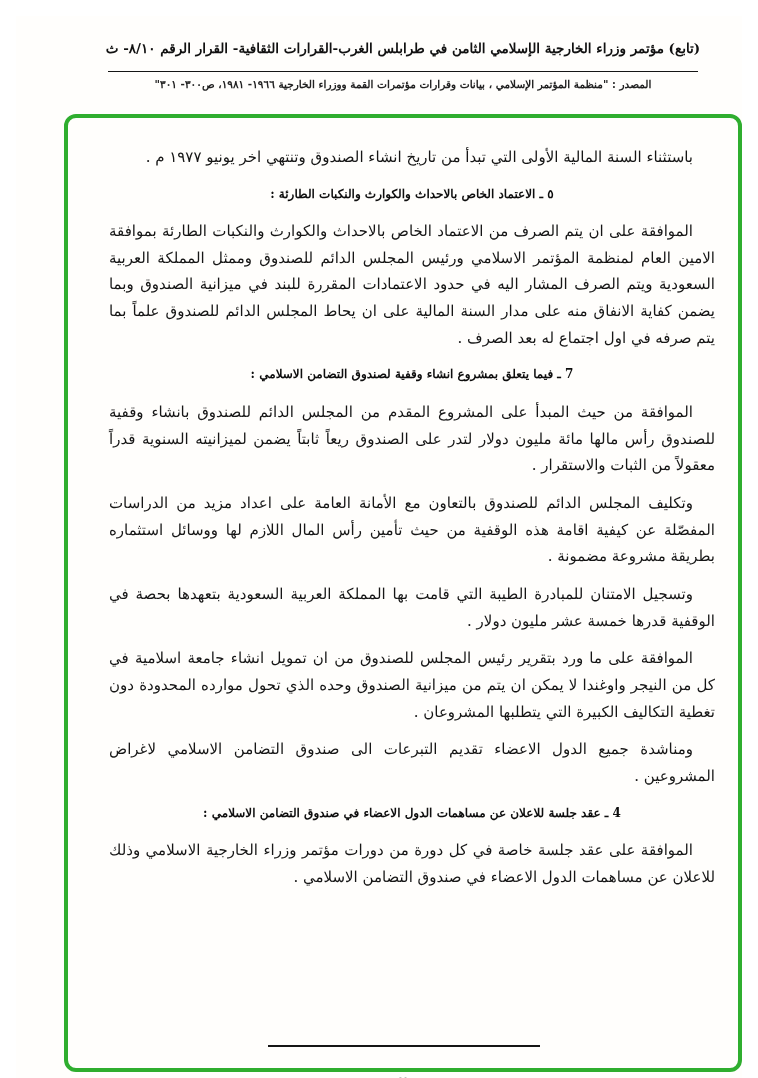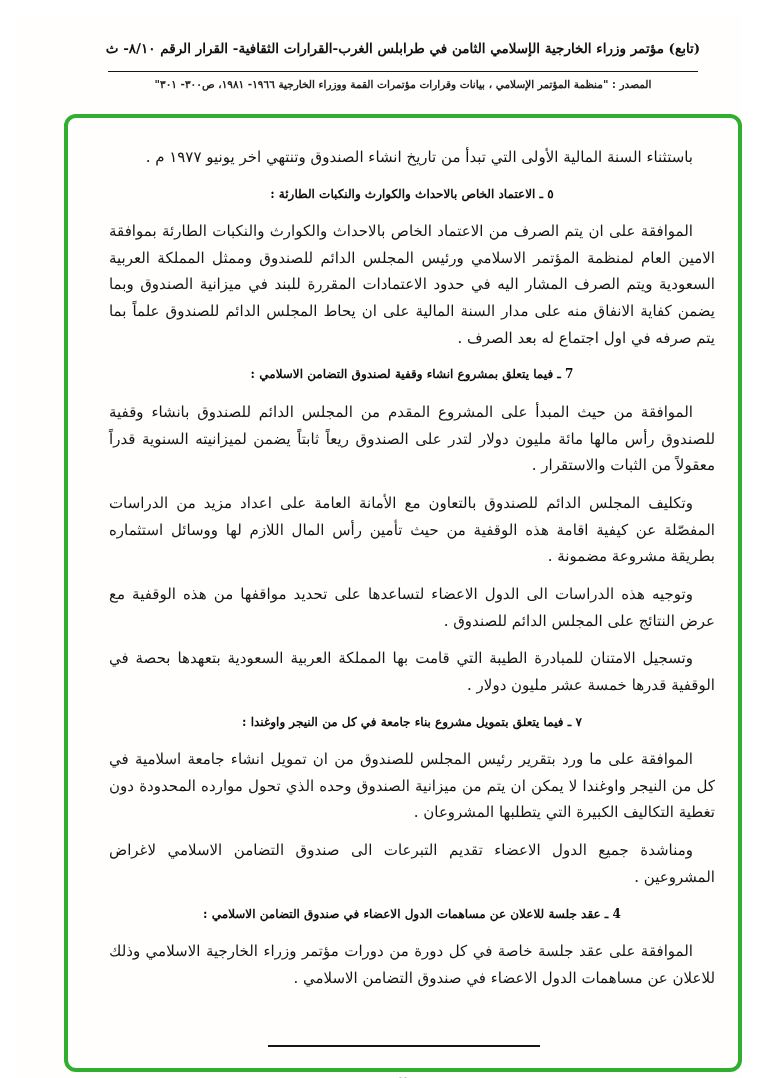--- a/index.html
+++ b/index.html
@@ -110,23 +110,21 @@
 
   <div class="green-frame"></div>
 
   <div class="content">
     <p class="para">باستثناء السنة المالية الأولى التي تبدأ من تاريخ انشاء الصندوق وتنتهي اخر يونيو ١٩٧٧ م .</p>
     <h3 class="heading">٥ ـ الاعتماد الخاص بالاحداث والكوارث والنكبات الطارئة :</h3>
     <p class="para">الموافقة على ان يتم الصرف من الاعتماد الخاص بالاحداث والكوارث والنكبات الطارئة بموافقة الامين العام لمنظمة المؤتمر الاسلامي ورئيس المجلس الدائم للصندوق وممثل المملكة العربية السعودية ويتم الصرف المشار اليه في حدود الاعتمادات المقررة للبند في ميزانية الصندوق وبما يضمن كفاية الانفاق منه على مدار السنة المالية على ان يحاط المجلس الدائم للصندوق علماً بما يتم صرفه في اول اجتماع له بعد الصرف .</p>
     <h3 class="heading">7 ـ فيما يتعلق بمشروع انشاء وقفية لصندوق التضامن الاسلامي :</h3>
     <p class="para">الموافقة من حيث المبدأ على المشروع المقدم من المجلس الدائم للصندوق بانشاء وقفية للصندوق رأس مالها مائة مليون دولار لتدر على الصندوق ريعاً ثابتاً يضمن لميزانيته السنوية قدراً معقولاً من الثبات والاستقرار .</p>
     <p class="para">وتكليف المجلس الدائم للصندوق بالتعاون مع الأمانة العامة على اعداد مزيد من الدراسات المفصّلة عن كيفية اقامة هذه الوقفية من حيث تأمين رأس المال اللازم لها ووسائل استثماره بطريقة مشروعة مضمونة .</p>
-    <p class="para">وتوجيه هذه الدراسات الى الدول الاعضاء لتساعدها على تحديد مواقفها من هذه الوقفية مع عرض النتائج على المجلس الدائم للصندوق .</p>
     <p class="para">وتسجيل الامتنان للمبادرة الطيبة التي قامت بها المملكة العربية السعودية بتعهدها بحصة في الوقفية قدرها خمسة عشر مليون دولار .</p>
-    <h3 class="heading">٧ ـ فيما يتعلق بتمويل مشروع بناء جامعة في كل من النيجر واوغندا :</h3>
     <p class="para">الموافقة على ما ورد بتقرير رئيس المجلس للصندوق من ان تمويل انشاء جامعة اسلامية في كل من النيجر واوغندا لا يمكن ان يتم من ميزانية الصندوق وحده الذي تحول موارده المحدودة دون تغطية التكاليف الكبيرة التي يتطلبها المشروعان .</p>
     <p class="para">ومناشدة جميع الدول الاعضاء تقديم التبرعات الى صندوق التضامن الاسلامي لاغراض المشروعين .</p>
     <h3 class="heading">4 ـ عقد جلسة للاعلان عن مساهمات الدول الاعضاء في صندوق التضامن الاسلامي :</h3>
     <p class="para">الموافقة على عقد جلسة خاصة في كل دورة من دورات مؤتمر وزراء الخارجية الاسلامي وذلك للاعلان عن مساهمات الدول الاعضاء في صندوق التضامن الاسلامي .</p>
   </div>
 
   <div class="footer-rule"></div>
 
   <div class="page-number">٢</div>
 

